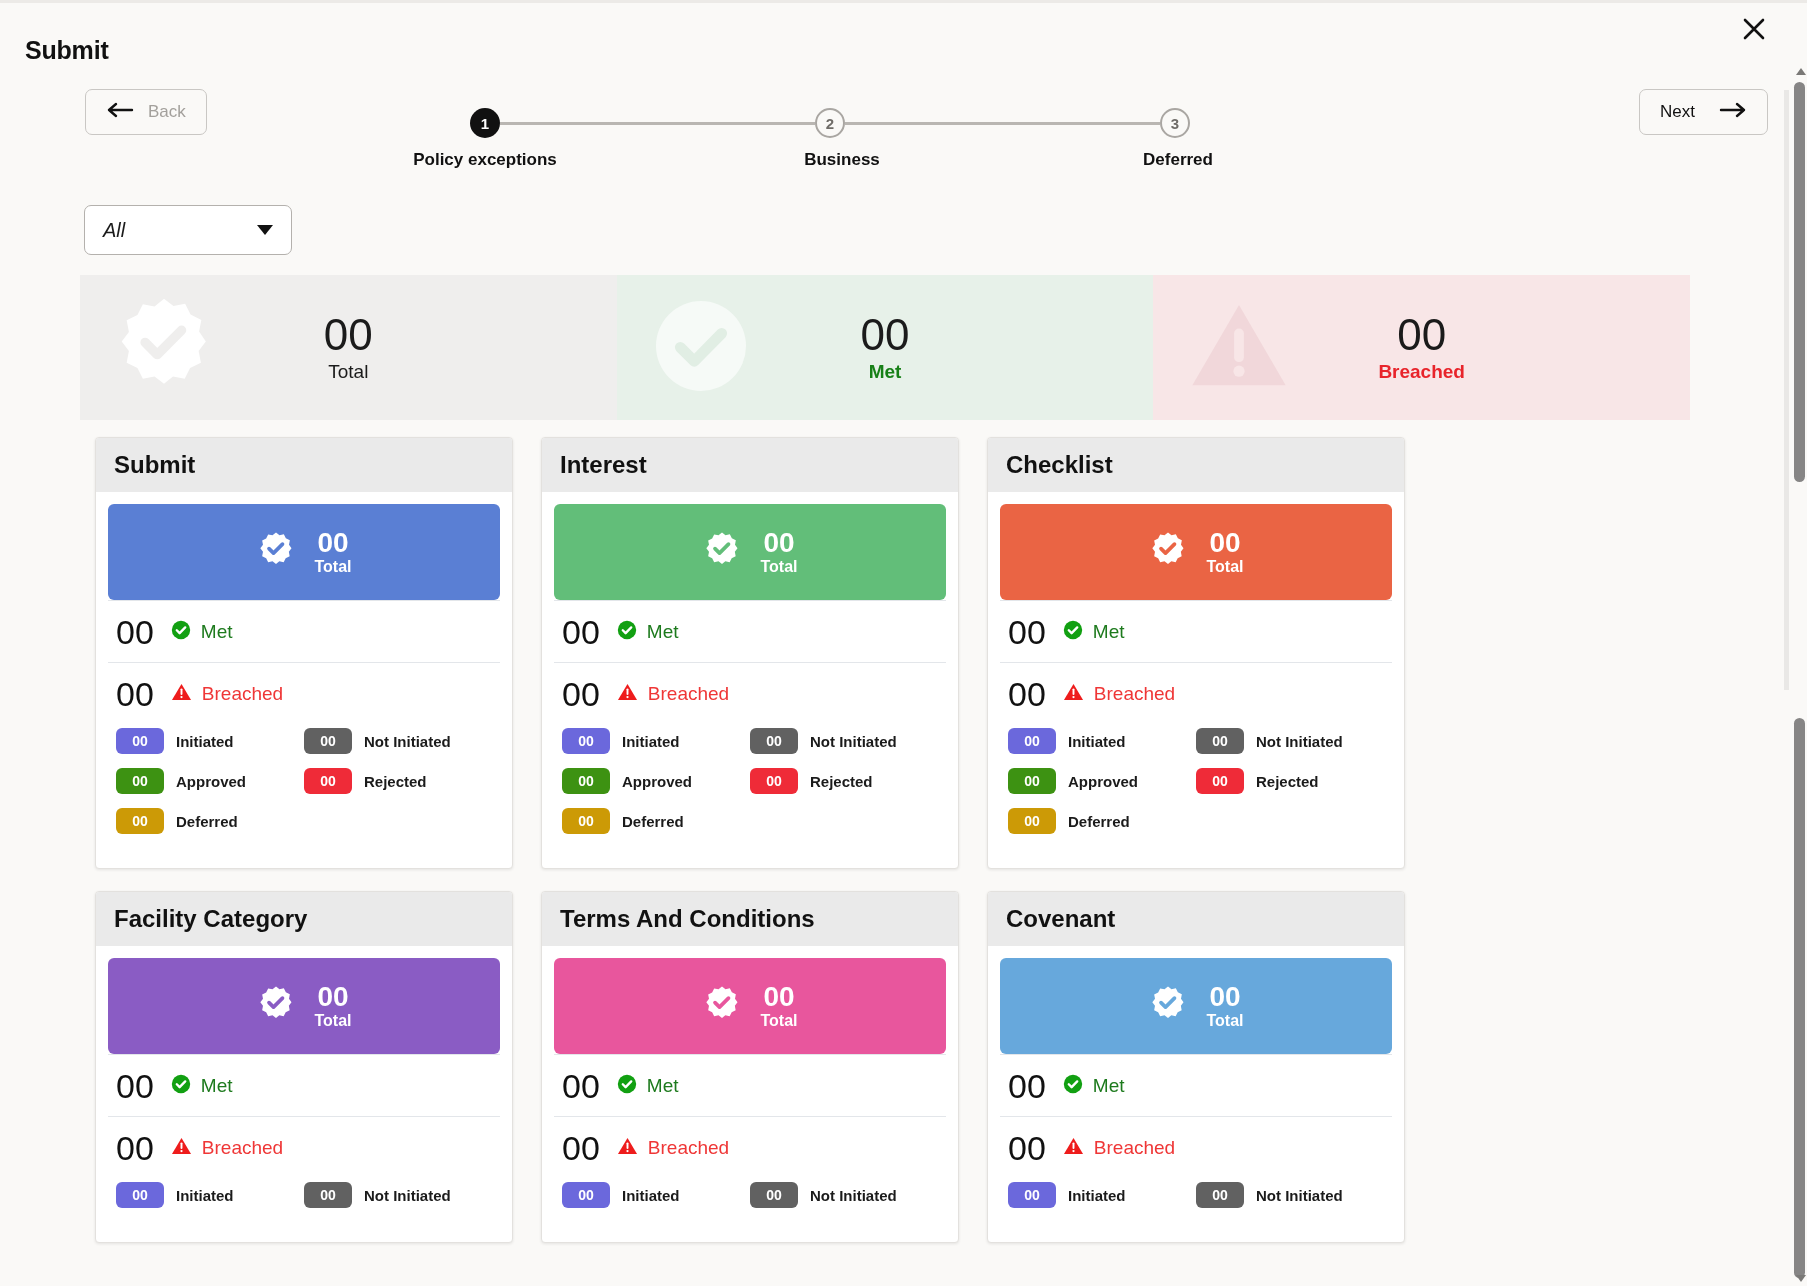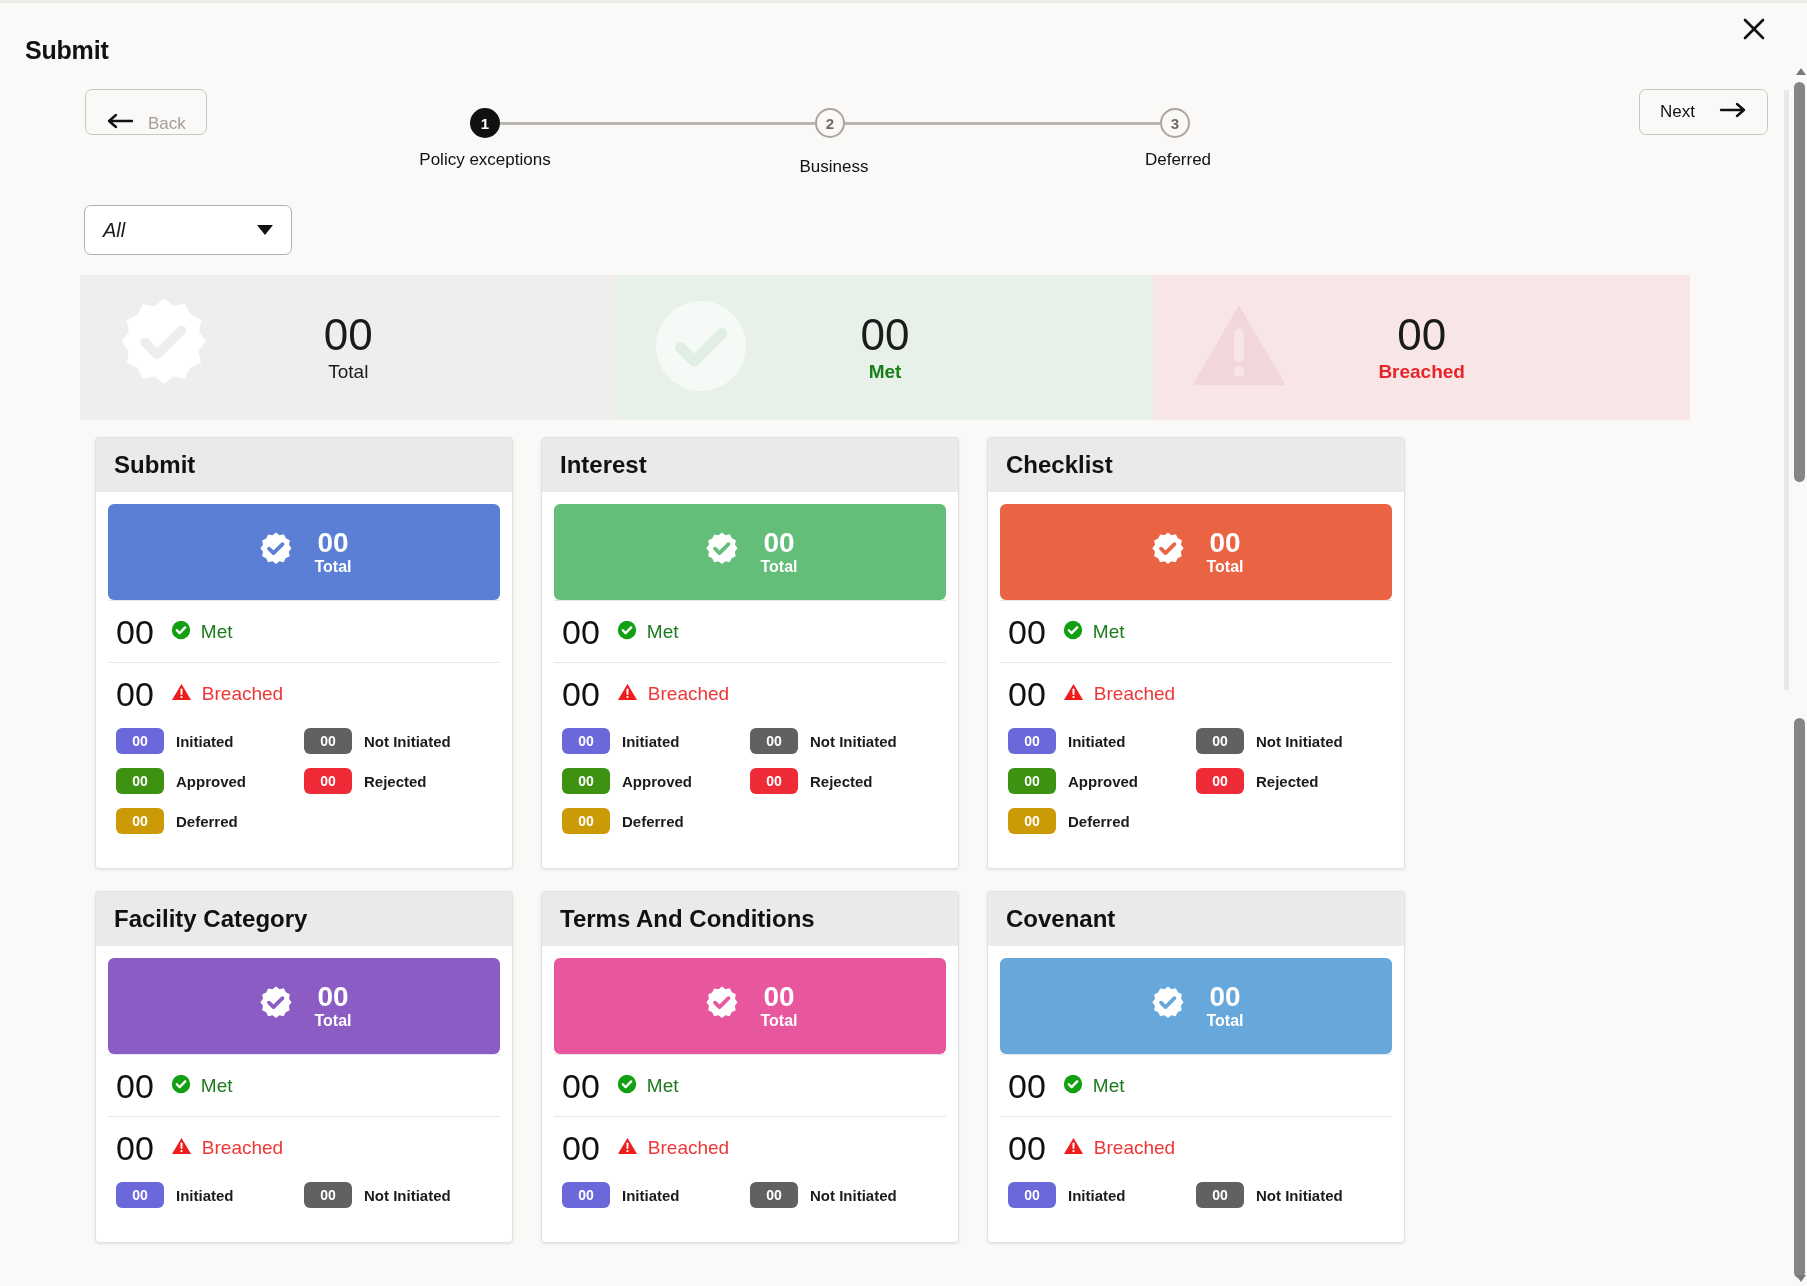--- a/index.html
+++ b/index.html
@@ -25,40 +25,40 @@
     position:absolute; left:25px; top:36px;
     font-size:25px; font-weight:700; color:#111; letter-spacing:-0.2px;
   }
 
   
   .nav-btn {
     position:absolute; height:46px; border:1px solid #c9c7c4; border-radius:7px;
     background:#faf9f7; display:flex; align-items:center; gap:14px;
     padding:0 20px; cursor:pointer; font-size:17px;
   }
-  .back-btn { left:85px; top:89px;align-items:flex-end; }
+  .back-btn { left:85px; top:89px; }
   .back-btn .lbl { color:#a3a09c; }
   .next-btn { right:39px; top:89px;gap:24px; }
   .next-btn .lbl { color:#111; }
 
   
   .stepper { position:absolute; left:470px; top:108px; width:720px; height:80px; }
   .step-row { position:absolute; top:0; left:0; width:100%; display:flex; align-items:center; }
   .circle {
     width:30px; height:30px; border-radius:50%; flex:0 0 auto;
     display:flex; align-items:center; justify-content:center;
     font-size:15px; font-weight:700;
   }
   .circle.active { background:#111; color:#fff; }
   .circle.idle { background:transparent; color:#6f6c68; border:2px solid #a9a6a2; }
   .connector { flex:1 1 auto; height:3px; background:#b9b6b2; }
   .step-labels { position:absolute; top:42px; left:0; width:100%; }
   .step-label {
     position:absolute; transform:translateX(-50%);
-    font-size:17px; font-weight:400; color:#111; white-space:nowrap;text-align:right;
+    font-size:17px; font-weight:700; color:#111; white-space:nowrap;text-align:right;
   }
 
   
   .filter-select {
     position:absolute; left:84px; top:205px; width:208px; height:50px;
     border:1px solid #b4b1ad; border-radius:7px; background:#fff;
     display:flex; align-items:center; justify-content:space-between;
     padding:0 18px; cursor:pointer;
   }
   .filter-select .val { font-size:20px; color:#1b1b1b;font-style:italic; }
@@ -151,21 +151,21 @@
       <div class="circle idle">
           <span>2</span>
         </div>
       <div class="connector"></div>
       <div class="circle idle">
           <span>3</span>
         </div>
     </div>
     <div class="step-labels">
       <div class="step-label" style="left:15px;">Policy exceptions</div>
-      <div class="step-label" style="left:364px;margin-top:7px;">Business</div>
+      <div class="step-label" style="left:372px;">Business</div>
       <div class="step-label" style="left:708px;">Deferred</div>
     </div>
   </div>
 
   <div class="filter-select">
     <span class="val">All</span>
     <span class="caret"></span>
   </div>
 
   <div class="summary">

